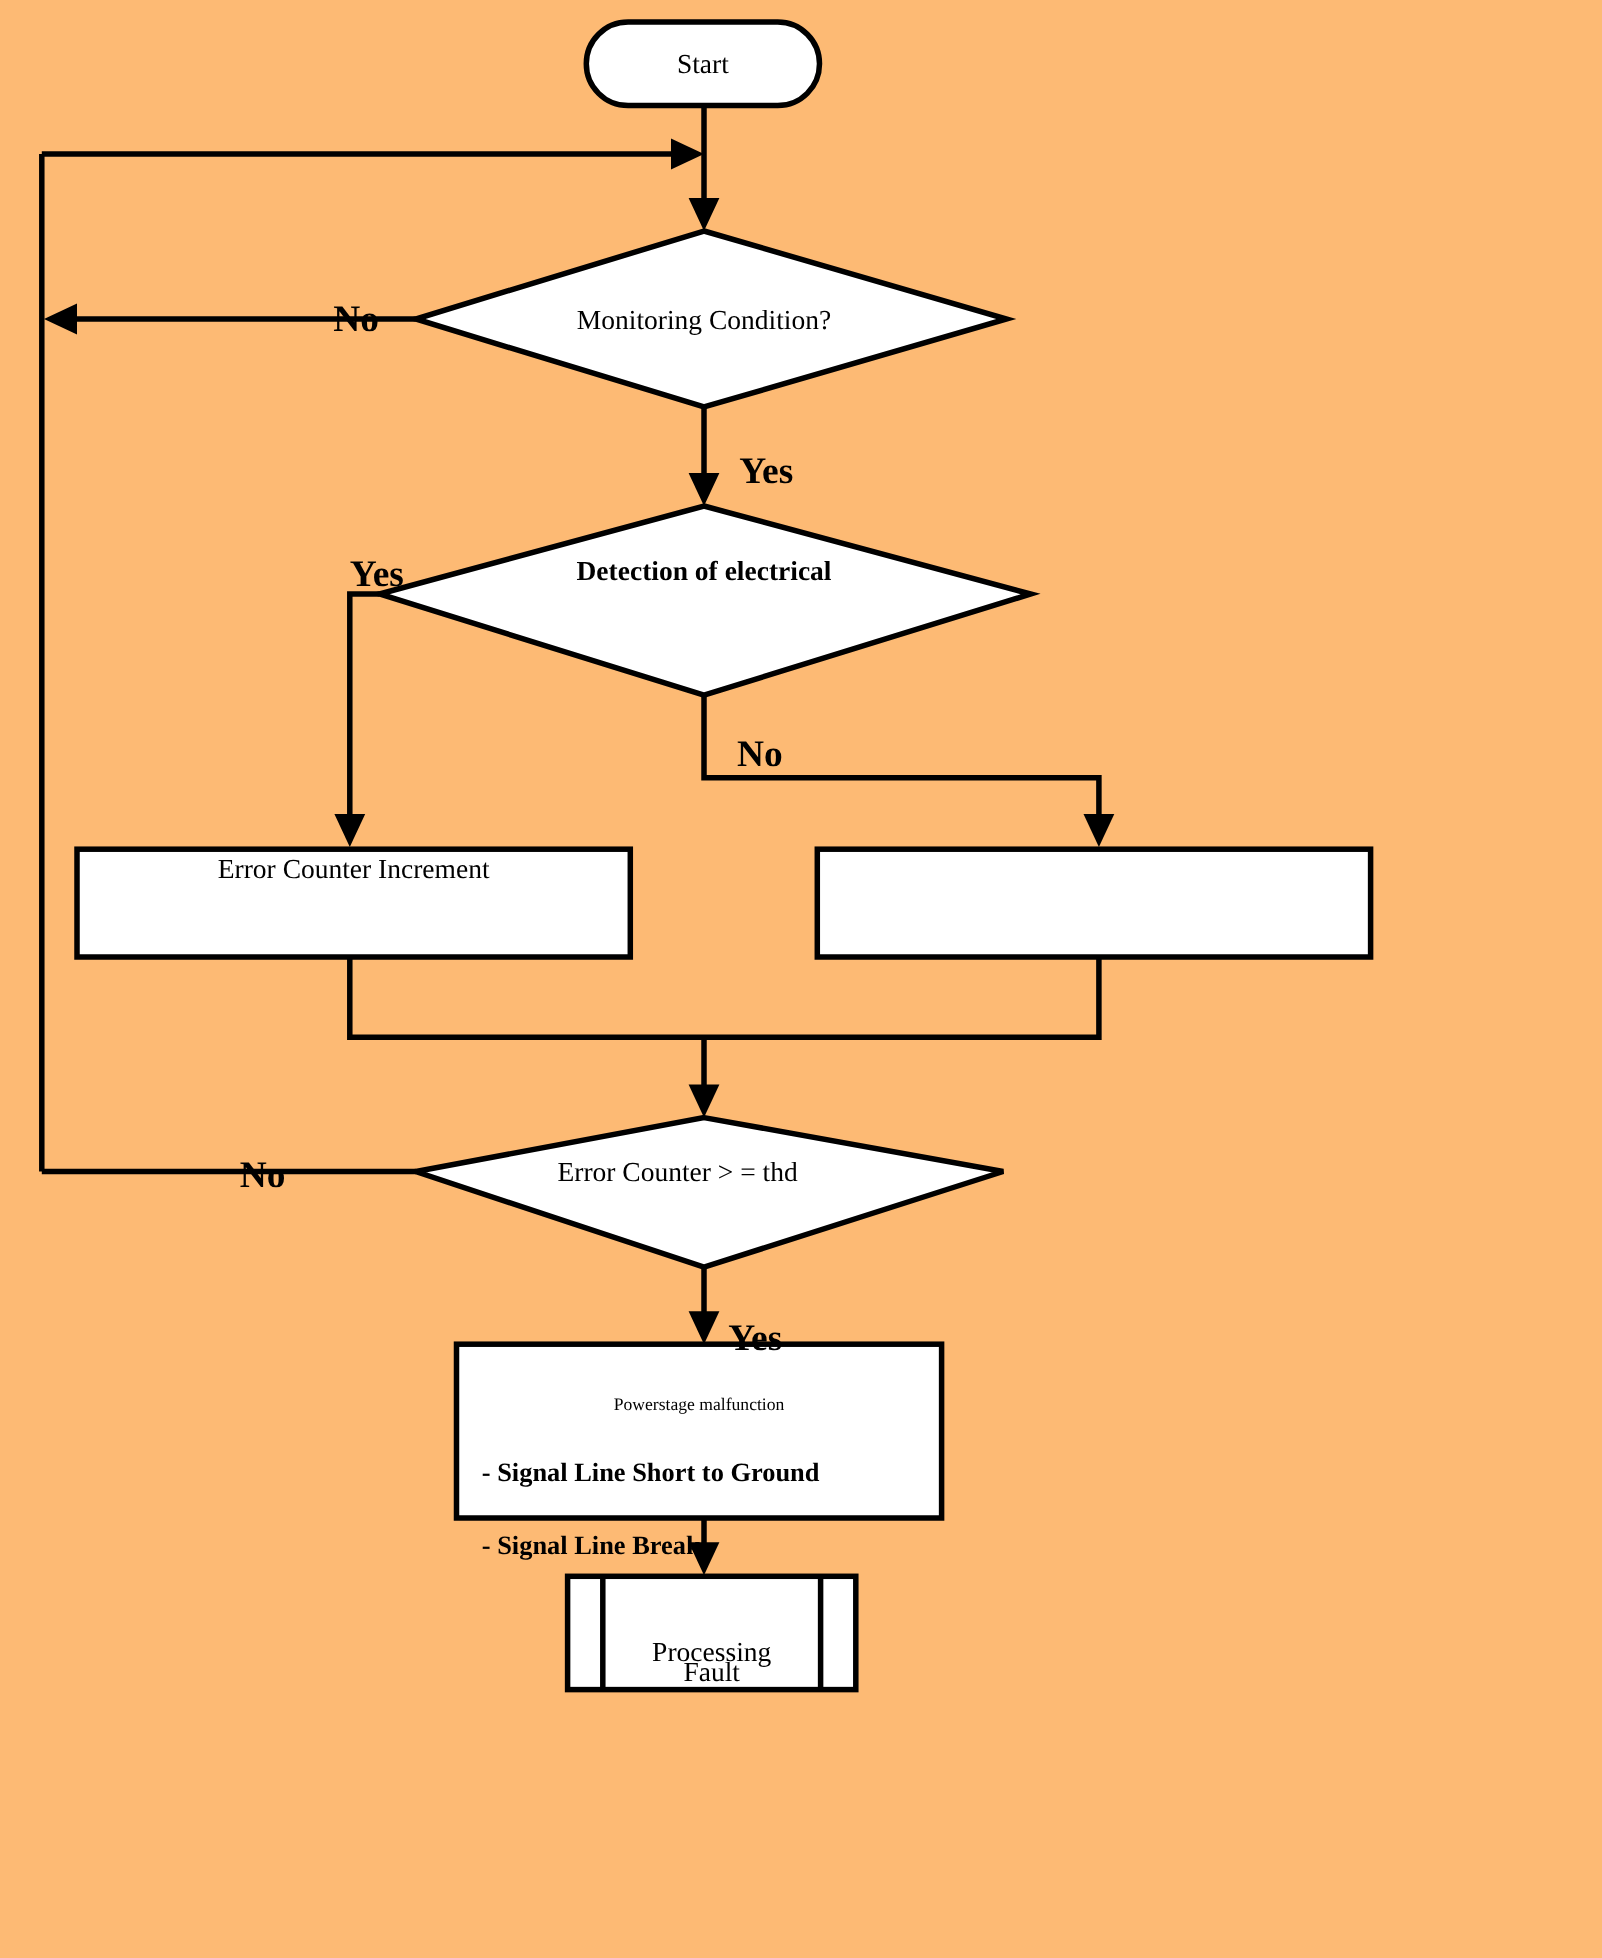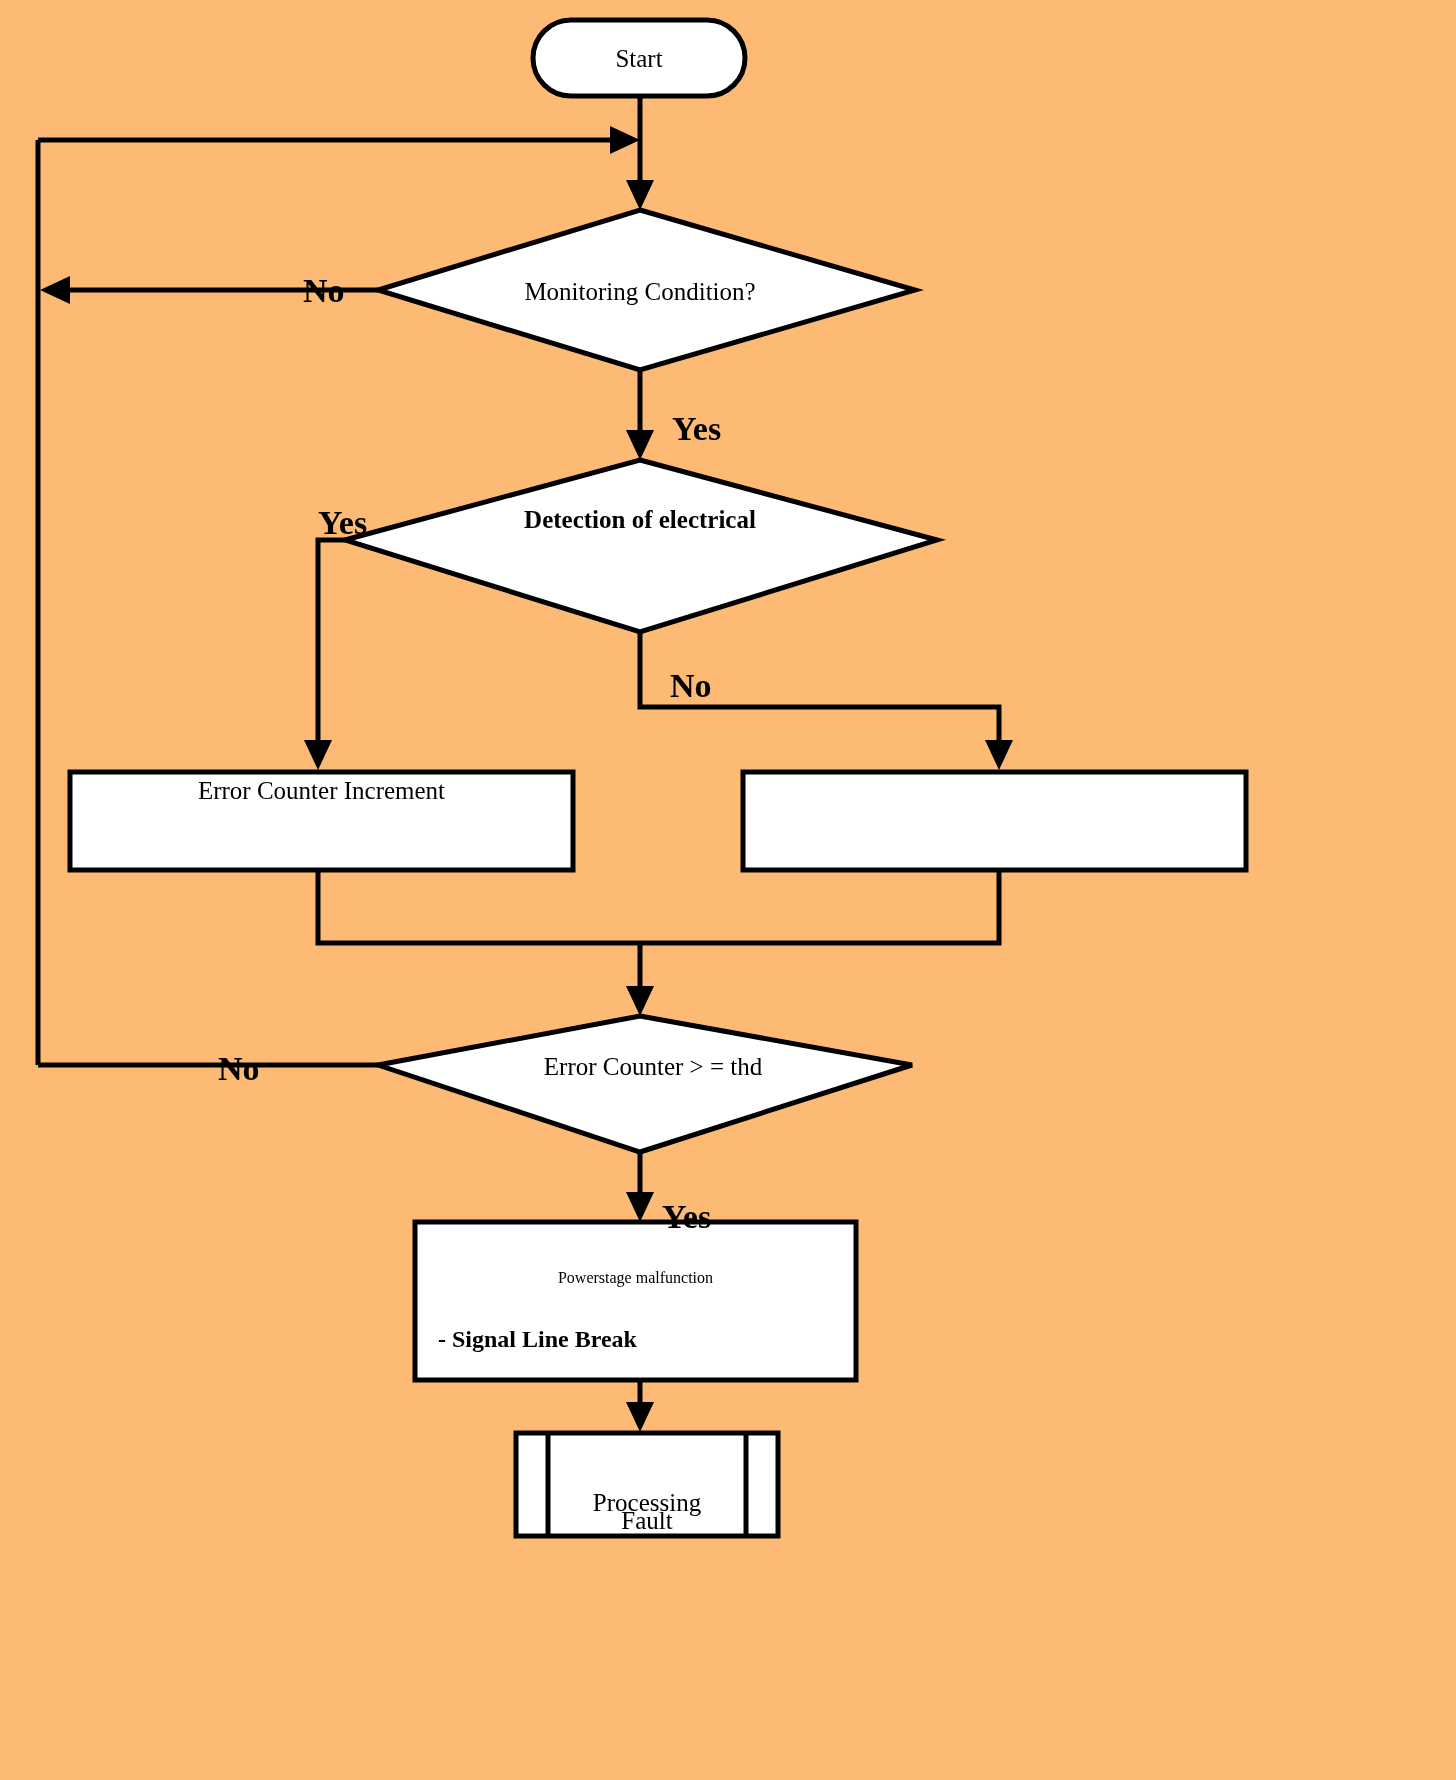--- a/index.html
+++ b/index.html
@@ -148,27 +148,28 @@
 
   <div class="lbl node-text bold" style="left:440px; top:505px; width:400px;">Detection of electrical</div>
 
   <div class="lbl edge-label" style="left:318px; top:482px;">Yes</div>
 
   <div class="lbl edge-label" style="left:670px; top:645px;">No</div>
 
   <div class="lbl node-text" style="left:70px; top:776px; width:503px;">Error Counter Increment</div>
 
 
-  <div class="lbl node-text" style="left:453px; top:1052px; width:400px;">Error Counter &gt; = thd</div>
+  <div class="lbl node-text" style="left:416px; top:1052px; width:400px;">Error Counter &gt; = thd</div>
 
   <div class="lbl edge-label" style="left:218px; top:1028px;">No</div>
 
   <div class="lbl edge-label" style="left:662px; top:1176px;">Yes</div>
 
   <div class="lbl" style="left:420px; top:1231px; width:431px;">
     <span class="malfunction-title">Powerstage malfunction</span>
+    <span class="malfunction-list malfunction-text">- Signal Line Short to Ground</span>
     <span class="malfunction-list malfunction-text">- Signal Line Break</span>
   </div>
 
   <div class="lbl node-text" style="left:548px; top:1458px; width:198px;margin-top:48px;">Fault</div>
   <div class="lbl node-text" style="left:548px; top:1488px; width:198px;">Processing</div>
 
 </div>
 
 </body></html>

